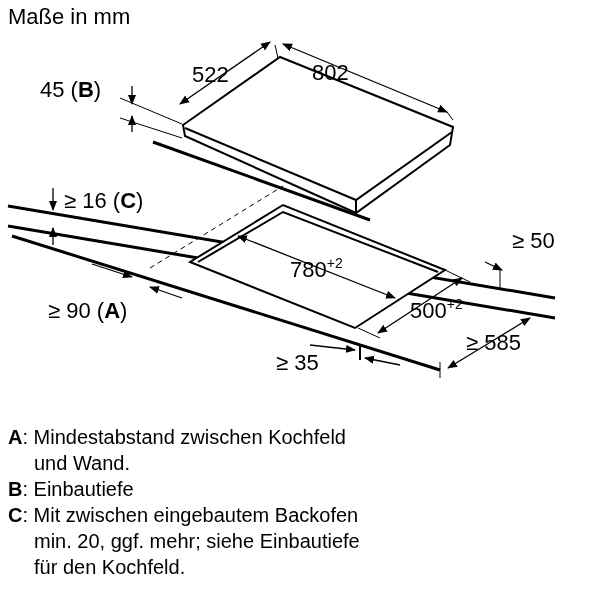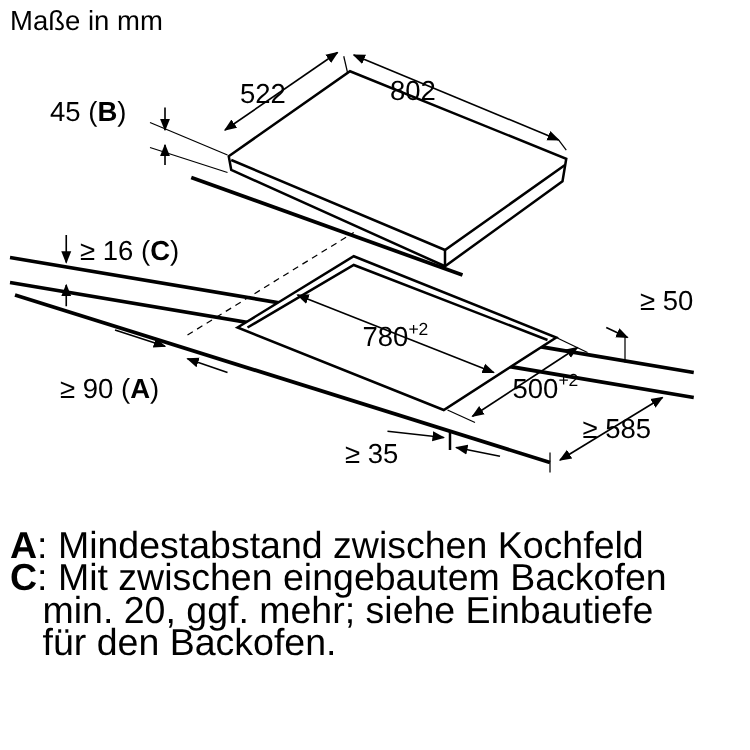--- a/index.html
+++ b/index.html
@@ -2,21 +2,21 @@
 <html><head>
   <meta charset="utf-8">
   <style>
     html, body { margin: 0; padding: 0; background: #ffffff; }
     body { width: 600px; height: 600px; position: relative; overflow: hidden;
            font-family: "Liberation Sans", sans-serif; color: #000; }
     .title { position: absolute; left: 8px; top: 4px; font-size: 22px; text-align: center; }
     svg.diagram { position: absolute; left: 0; top: 0; width: 600px; height: 400px; }
     .dim { font-family: "Liberation Sans", sans-serif; font-size: 22px; fill: #000; }
     .sup { font-size: 14px; }
-    .legend { position: absolute; left: 8px; top: 424px; font-size: 30px; line-height: 26px; }
+    .legend { position: absolute; left: 8px; top: 424px; font-size: 20px; line-height: 26px; }
     .legend-item { position: relative; padding-left: 0; }
     .legend-item .key { font-weight: bold; }
     .legend-item .cont { display: block; padding-left: 26px; }
   </style>
 </head>
 <body>
 
 <div class="title">Maße in mm</div>
 
 <svg class="diagram" viewBox="0 0 600 400" xmlns="http://www.w3.org/2000/svg">
@@ -85,19 +85,23 @@
   <text class="dim" x="410" y="318"><tspan>500</tspan><tspan class="sup" dy="-9">+2</tspan></text>
   <text class="dim" x="512" y="248">≥ 50</text>
   <text class="dim" x="48" y="318"><tspan>≥ 90</tspan> (<tspan font-weight="bold">A</tspan>)</text>
   <text class="dim" x="276" y="370">≥ 35</text>
   <text class="dim" x="466" y="350">≥ 585</text>
 </svg>
 
 <div class="legend">
   <div class="legend-item">
     <span class="key">A</span><span>: Mindestabstand zwischen Kochfeld</span>
+    <span class="cont">und Wand.</span>
+  </div>
+  <div class="legend-item">
+    <span class="key">B</span><span>: Einbautiefe</span>
   </div>
   <div class="legend-item">
     <span class="key">C</span><span>: Mit zwischen eingebautem Backofen</span>
     <span class="cont">min. 20, ggf. mehr; siehe Einbautiefe</span>
-    <span class="cont">für den Backofen.</span>
+    <span class="cont">für den Kochfeld.</span>
   </div>
 </div>
 
 </body></html>

